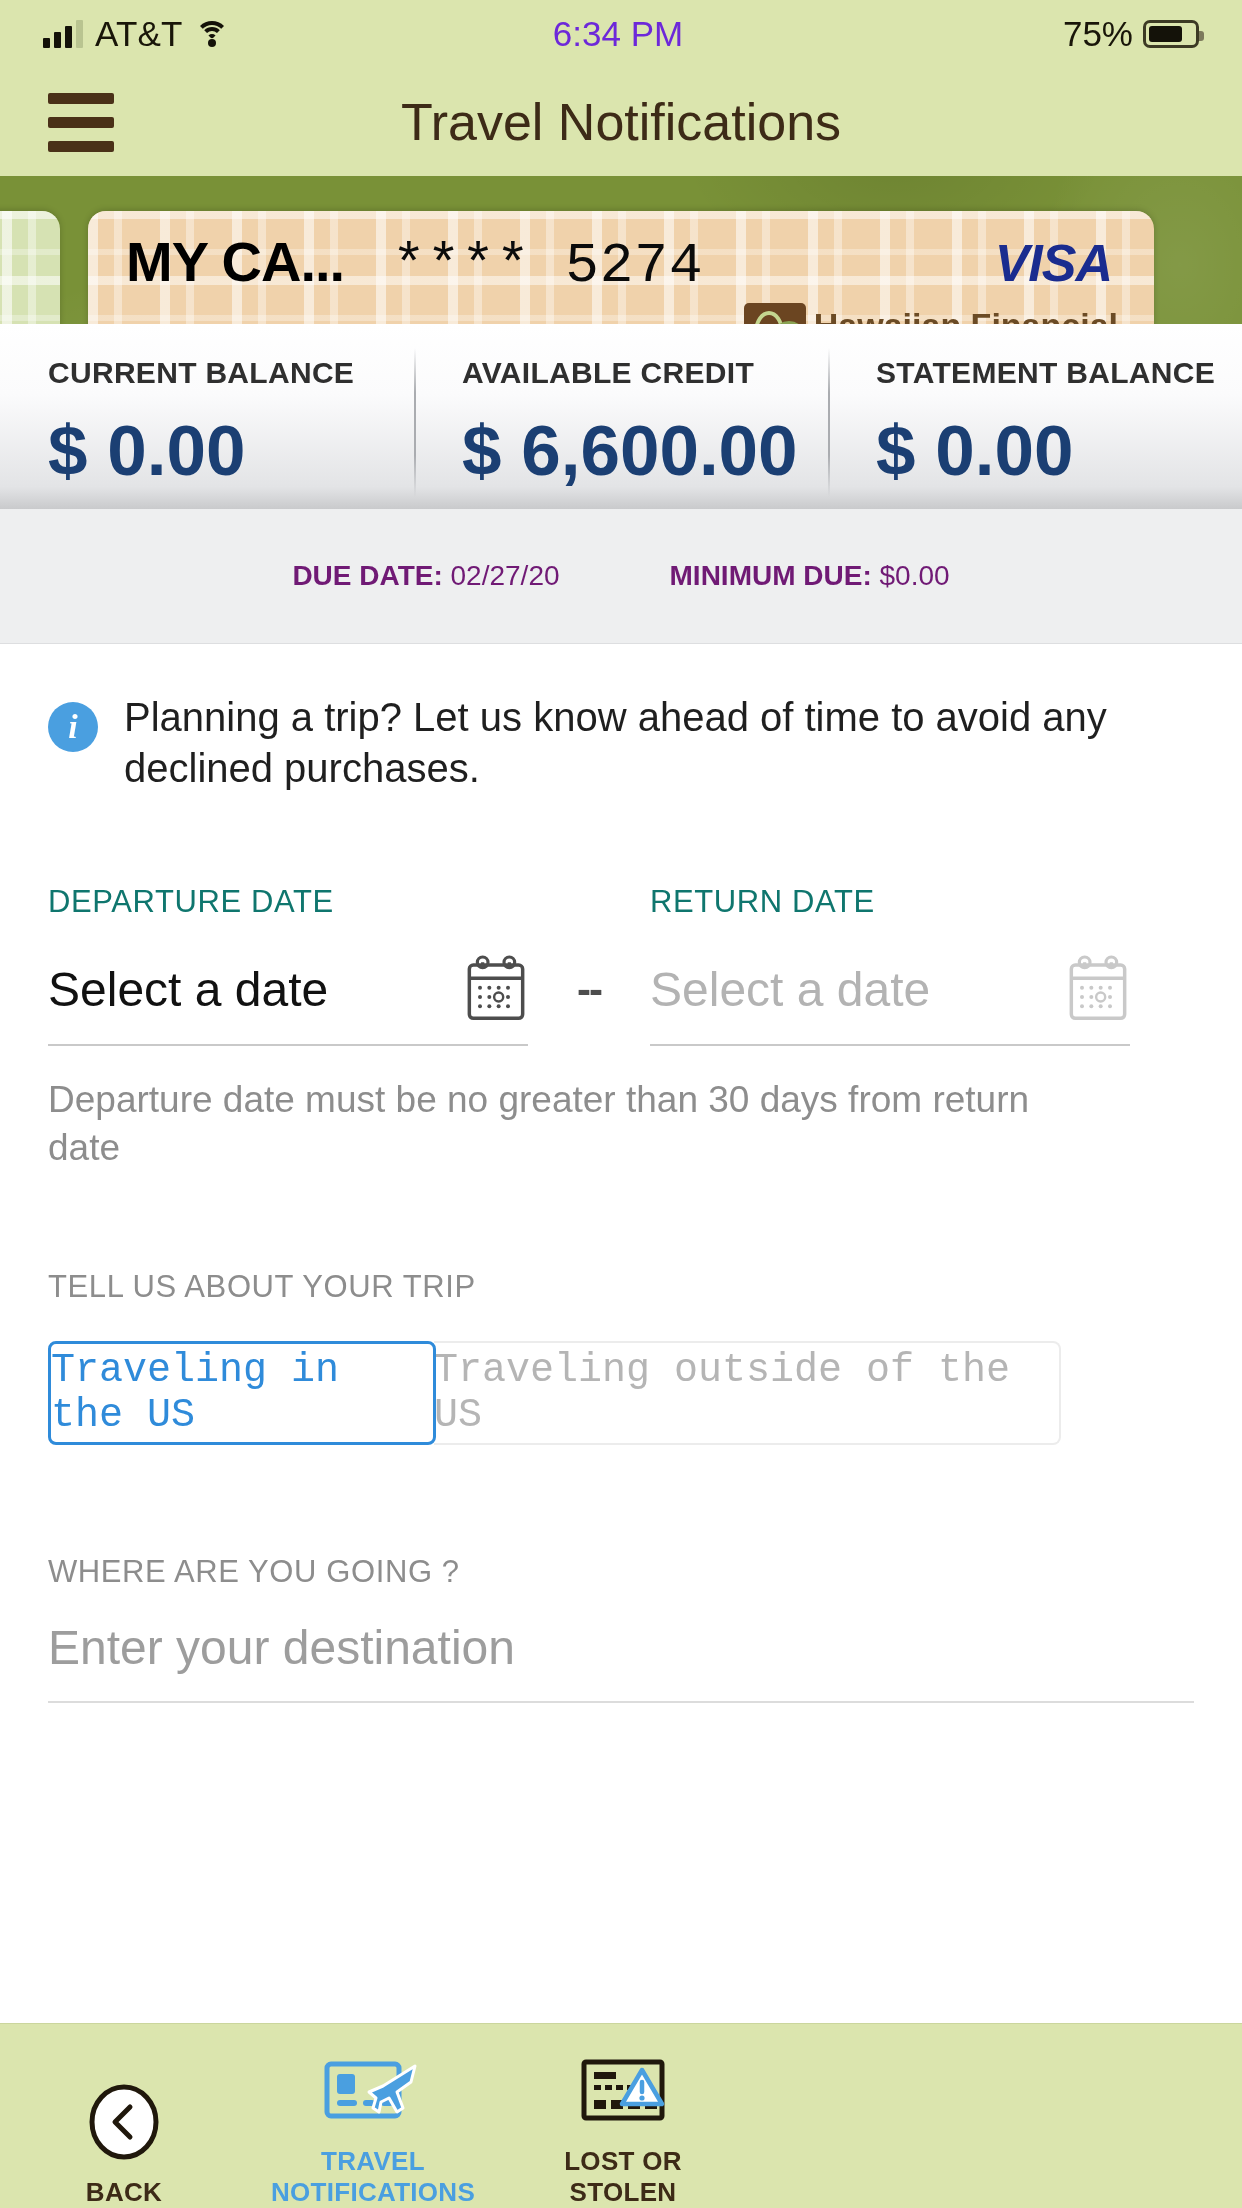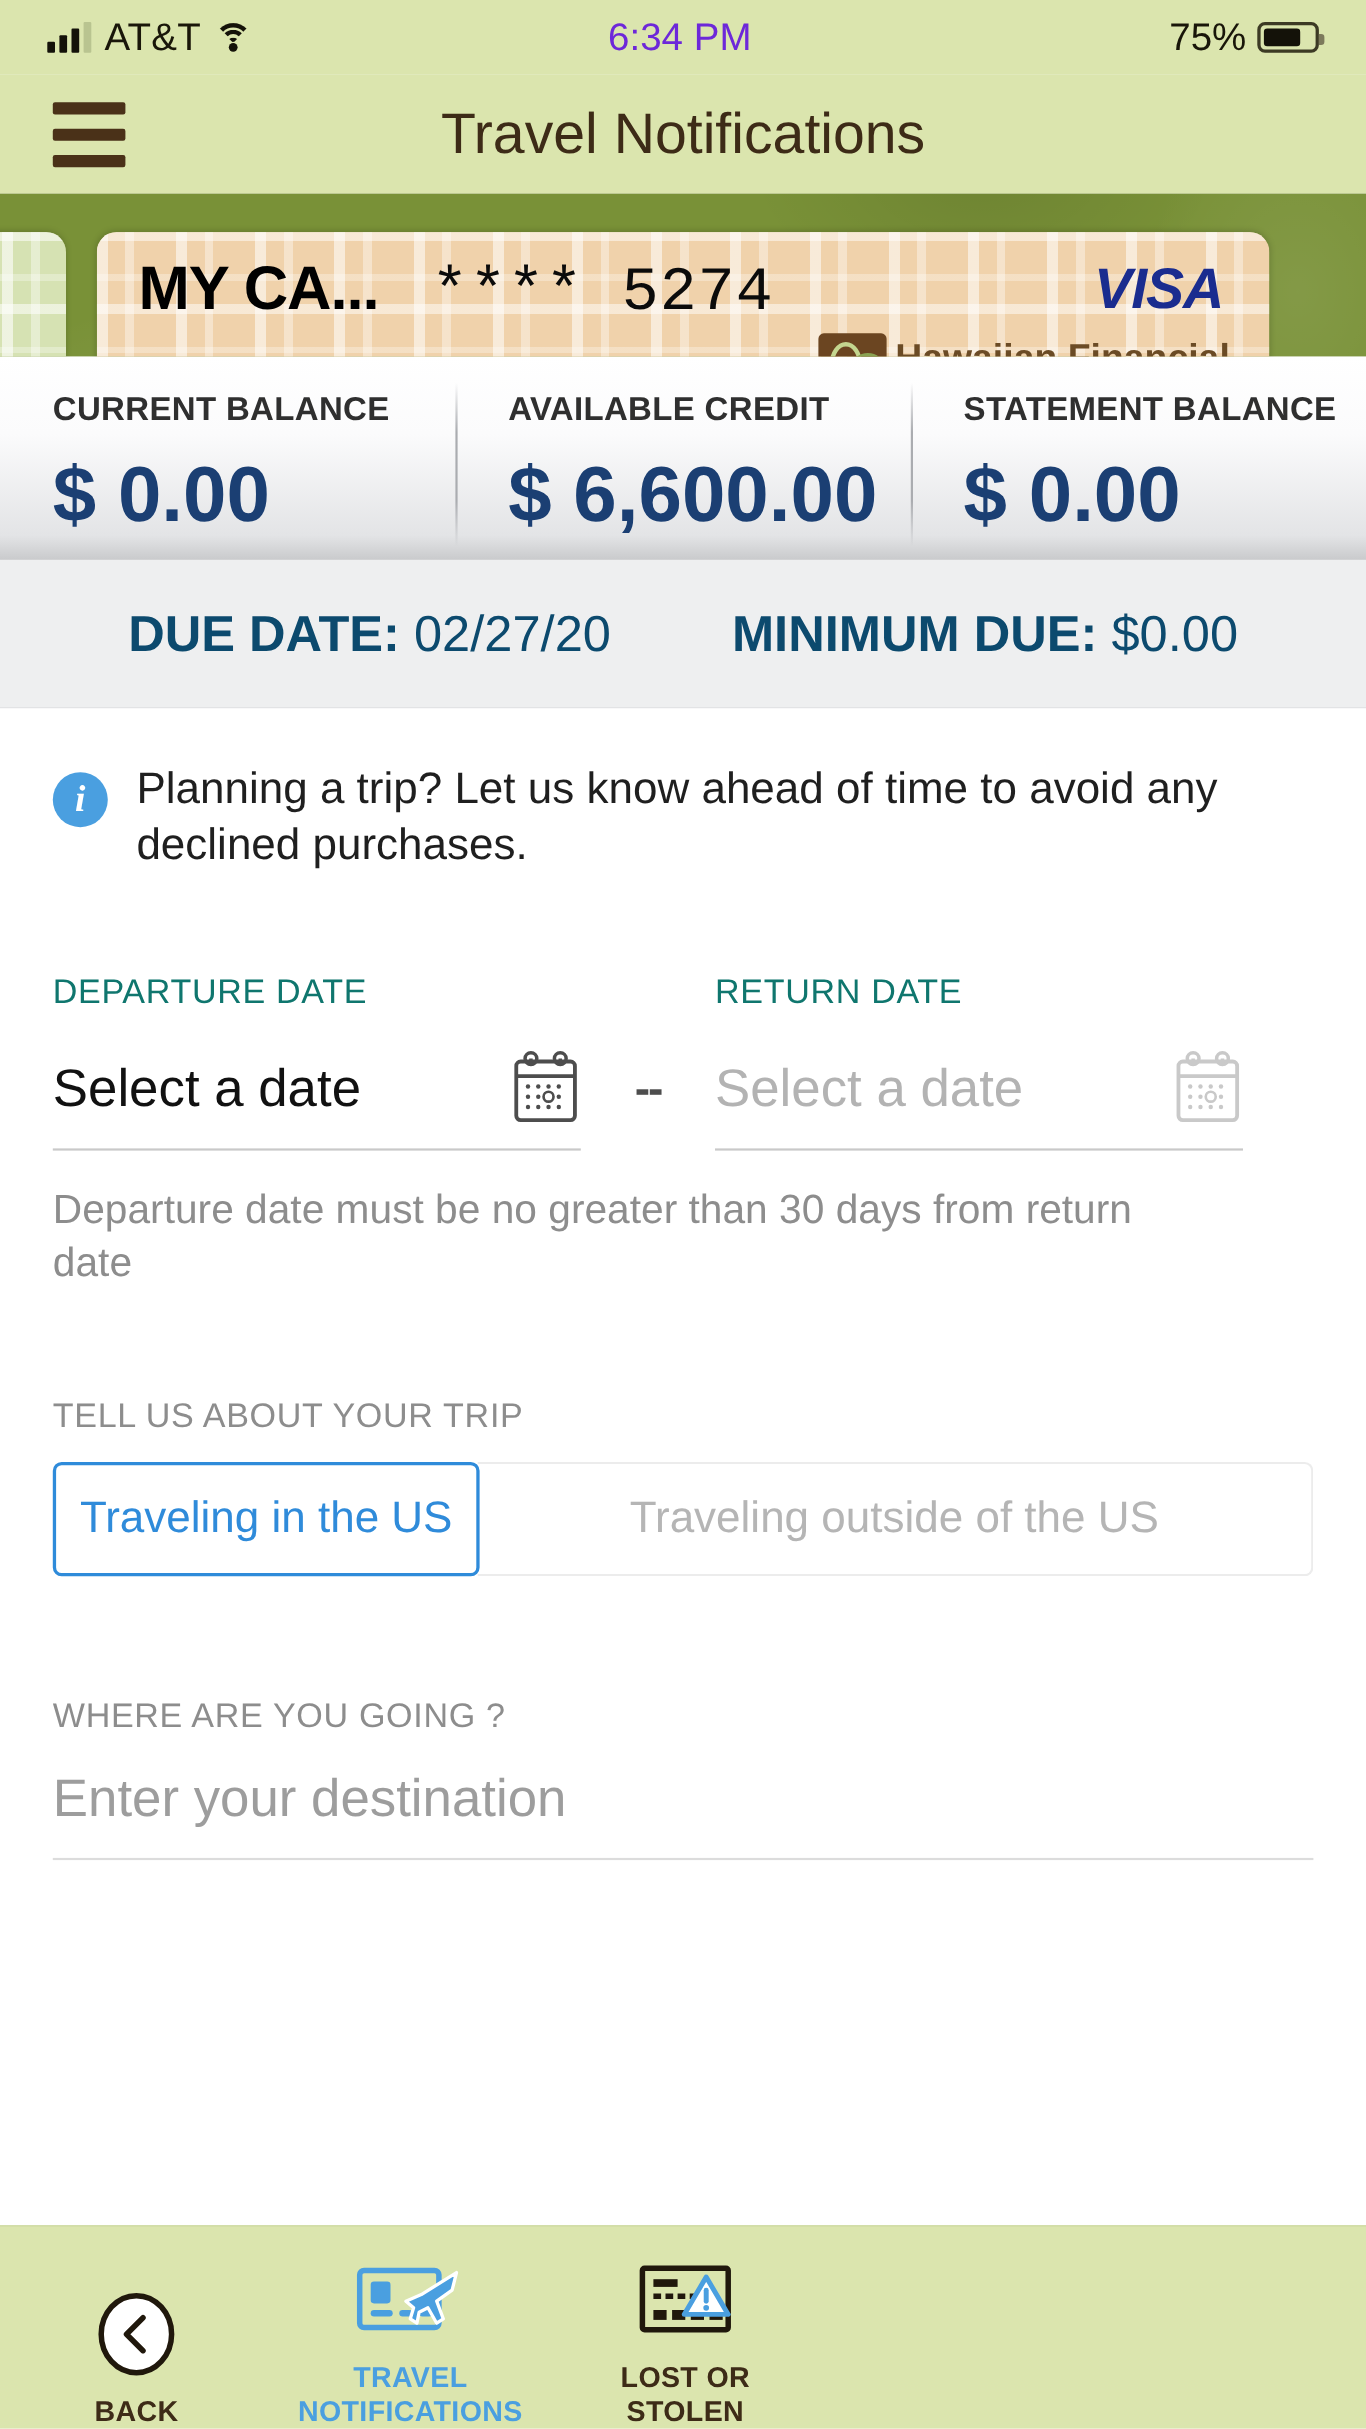--- a/index.html
+++ b/index.html
@@ -139,21 +139,21 @@
   }
   .bal-label { font-size: 30px; font-weight: 700; color: #2f2f2f; letter-spacing: .3px; white-space: nowrap; }
   .bal-value { font-size: 71px; color: #1b3f73; margin-top: 20px; white-space: nowrap; font-weight: bold; }
 
   
   .duerow {
     height: 135px; background: #eeeff0; flex: none;
     display: flex; align-items: center; justify-content: center; gap: 110px;
     border-bottom: 1px solid #dddee0;
   }
-  .due-item { font-size: 46px; color: #0c4a6e; white-space: nowrap; text-align: right; }
+  .due-item { font-size: 28px; color: #701a75; white-space: nowrap; text-align: right; }
   .due-item b { font-weight: 700; }
 
   
   .content { flex: 1; background: #fff; padding: 0 48px; overflow: hidden; }
   .infobox { display: flex; gap: 26px; padding-top: 48px; }
   .info-icon {
     flex: none; width: 50px; height: 50px; border-radius: 50%; background: #4a9fe0;
     color: #fff; font-size: 34px; font-style: italic; font-weight: 700;
     display: flex; align-items: center; justify-content: center; margin-top: 10px;
     font-family: "Liberation Serif", serif;
@@ -169,21 +169,21 @@
     padding-bottom: 20px;
   }
   .field-val { font-size: 48px; color: #111; }
   .field-val.muted { color: #b3b3b3; }
   .cal { width: 64px; height: 70px; flex: none; }
   .dash { width: 122px; text-align: center; font-size: 42px; color: #4d4d4d; padding-bottom: 32px; font-weight: 700; letter-spacing: -2px; }
   .helper { margin-top: 30px; font-size: 37px; color: #8d8d8d; line-height: 1.3; max-width: 1010px; }
 
   .section-label { font-size: 31px; color: #8d8d8d; letter-spacing: .6px; margin-top: 96px; }
   .segmented {
-    display: flex; margin-top: 24px; width: 1146px; height: 104px; border-radius: 8px;
+    display: flex; margin-top: 36px; width: 1013px; height: 104px; border-radius: 8px; font-family: Liberation Mono, monospace;
   }
   .seg {
     flex: 1; display: flex; align-items: center; justify-content: center;
     font-size: 40px; cursor: pointer; background: #fff;
   }
   .seg.left { border: 3px solid #2f8bda; border-radius: 8px; color: #2f8bda; flex: 0 0 388px; position: relative; z-index: 2; }
   .seg.right { border: 2px solid #ececec; border-left: none; border-radius: 0 8px 8px 0; color: #b5b5b5; margin-left: -2px; }
 
   .destlabel { font-size: 31px; color: #8d8d8d; letter-spacing: .6px; margin-top: 109px; }
   .destline { margin-top: 30px; border-bottom: 2px solid #dcdcdc; padding-bottom: 26px; width: 1146px; }

